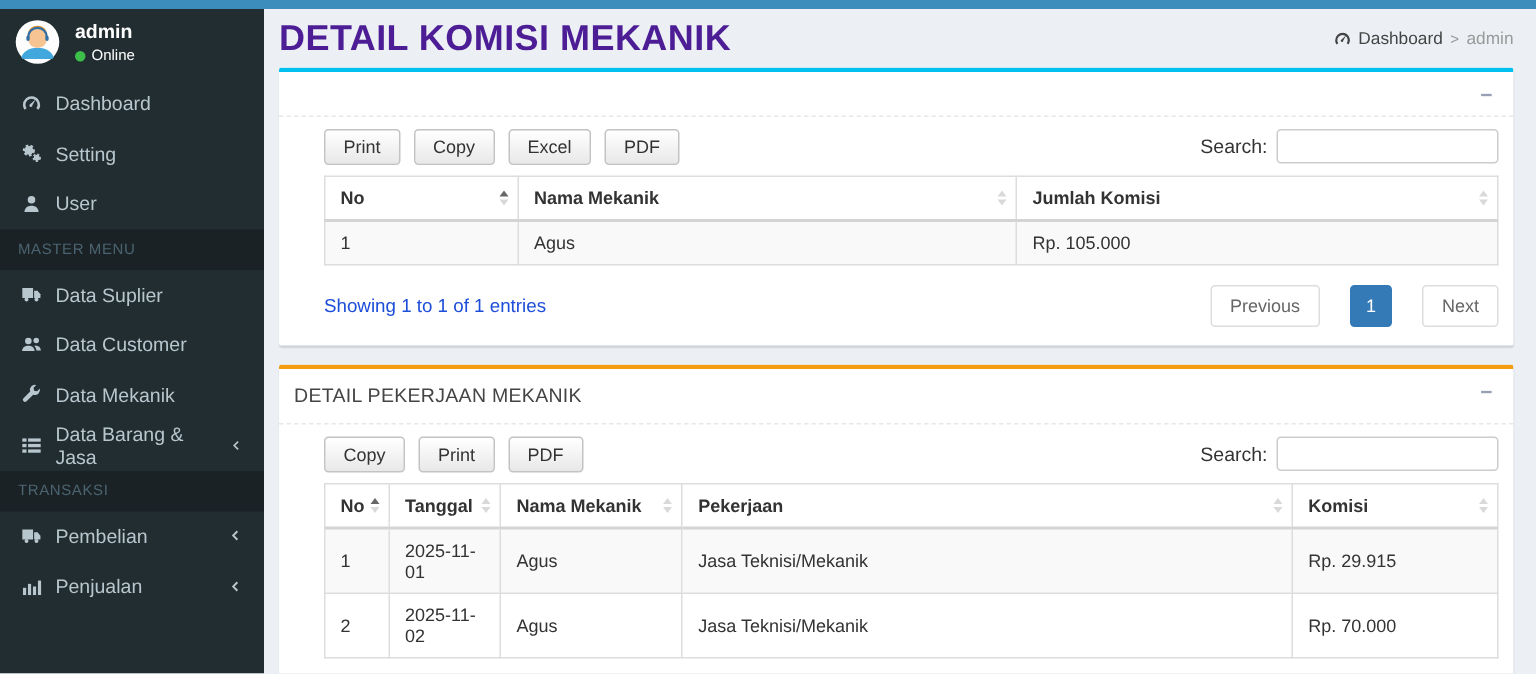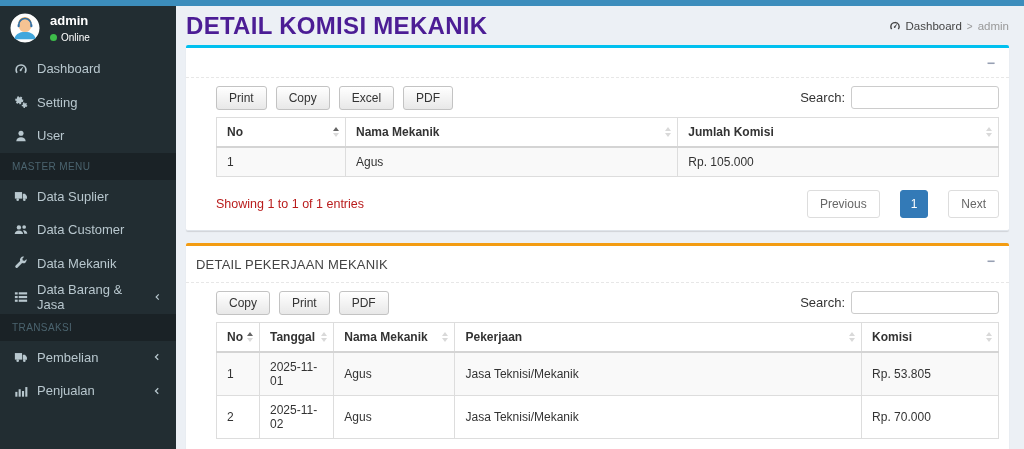--- a/index.html
+++ b/index.html
@@ -55,21 +55,21 @@
   .dt th, .dt td { border:1px solid #ddd; text-align:left; padding:7px 10px; }
   .dt th { font-weight:bold; position:relative; padding-right:8px; border-bottom:2px solid #d4d4d4; }
   .dt tbody tr:nth-child(odd) { background:#f9f9f9; }
   .sort { position:absolute; right:6px; top:50%; transform:translateY(-50%); display:flex; flex-direction:column; gap:2px; }
   .sort i { display:block; width:0; height:0; border-left:3.5px solid transparent; border-right:3.5px solid transparent; }
   .sort .up { border-bottom:4.5px solid #d9d9d9; }
   .sort .down { border-top:4.5px solid #d9d9d9; }
   th.sorted-asc .sort .up { border-bottom-color:#666; }
 
   .table-footer { display:flex; justify-content:space-between; align-items:center; margin-top:13px; }
-  .dt-info { font-size:12.5px; color:#b91c1c; }
+  .dt-info { font-size:12.5px; color:#1d4ed8; }
   .paginate { display:flex; align-items:center; gap:20px; }
   .page-btn { font-family:inherit; font-size:12px; color:#666; background:#fff; border:1px solid #ddd;
               border-radius:3px; padding:6px 12px; cursor:pointer; }
   .page-btn.active { background:#337ab7; border-color:#337ab7; color:#fff; padding:6px 10px; }
 </style>
 </head>
 <body>
 
 <div class="topstrip"></div>
 
@@ -324,21 +324,21 @@
                   </span>
               </th>
             </tr>
           </thead>
           <tbody>
             <tr>
               <td>1</td>
               <td>2025-11-01</td>
               <td>Agus</td>
               <td>Jasa Teknisi/Mekanik</td>
-              <td>Rp. 53.805</td>
+              <td>Rp. 29.915</td>
             </tr>
             <tr>
               <td>2</td>
               <td>2025-11-02</td>
               <td>Agus</td>
               <td>Jasa Teknisi/Mekanik</td>
               <td>Rp. 70.000</td>
             </tr>
           </tbody>
         </table>

